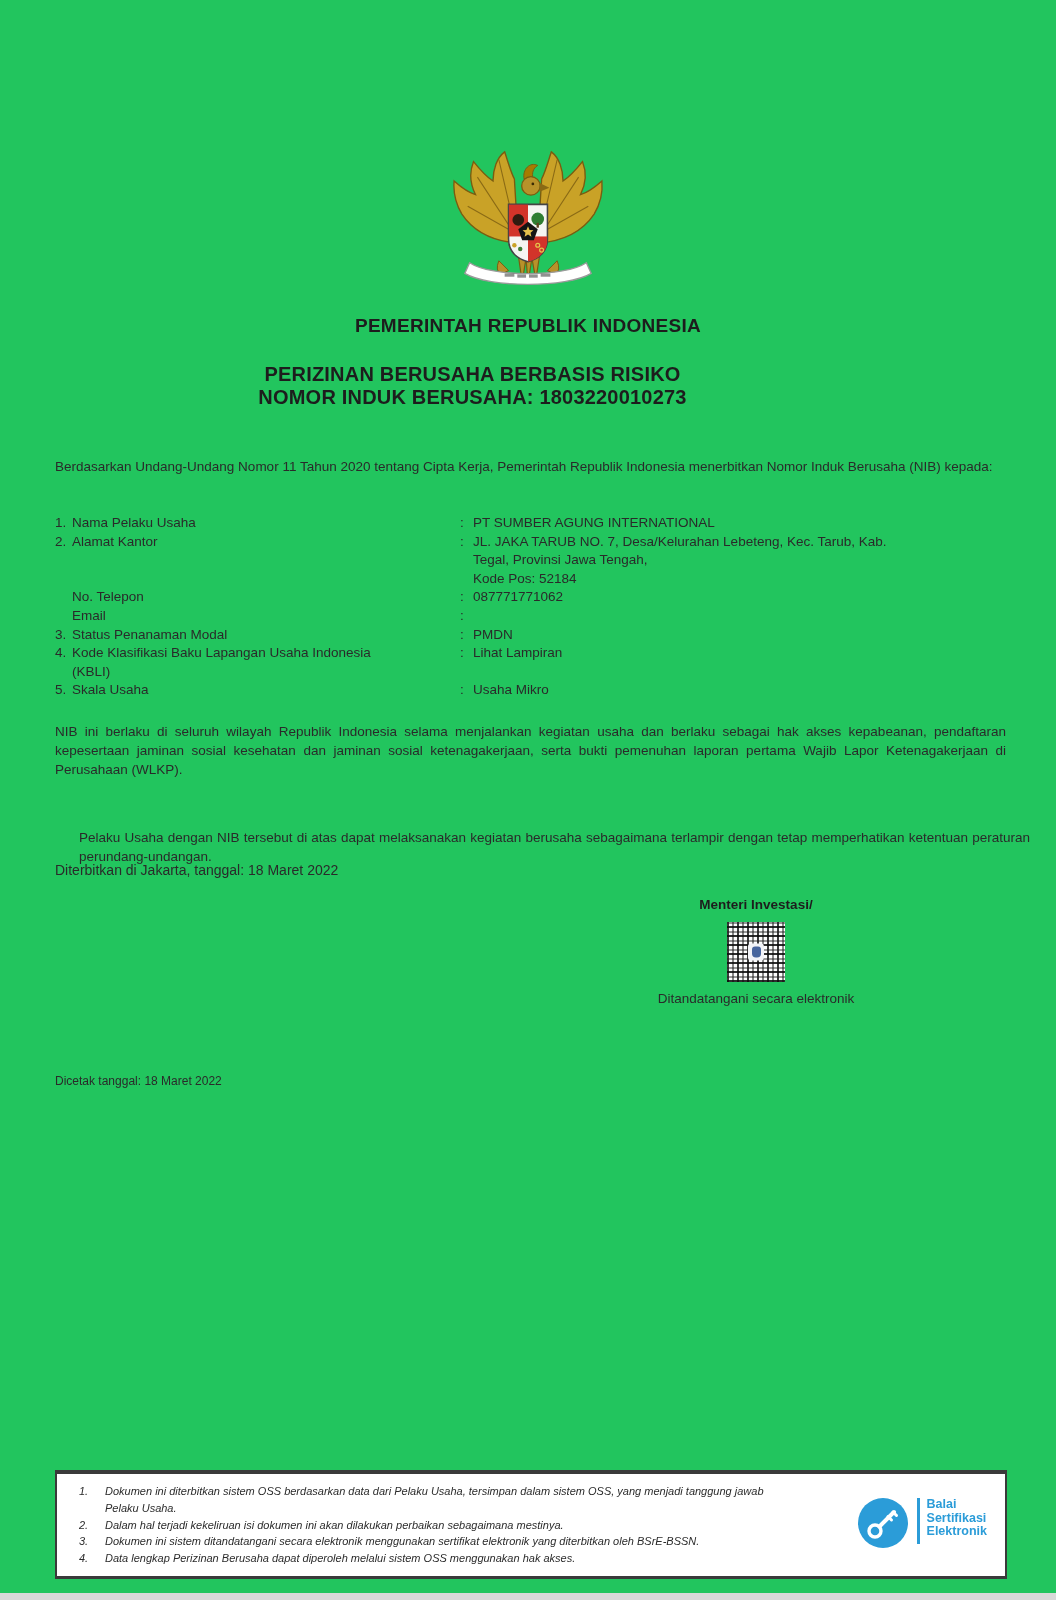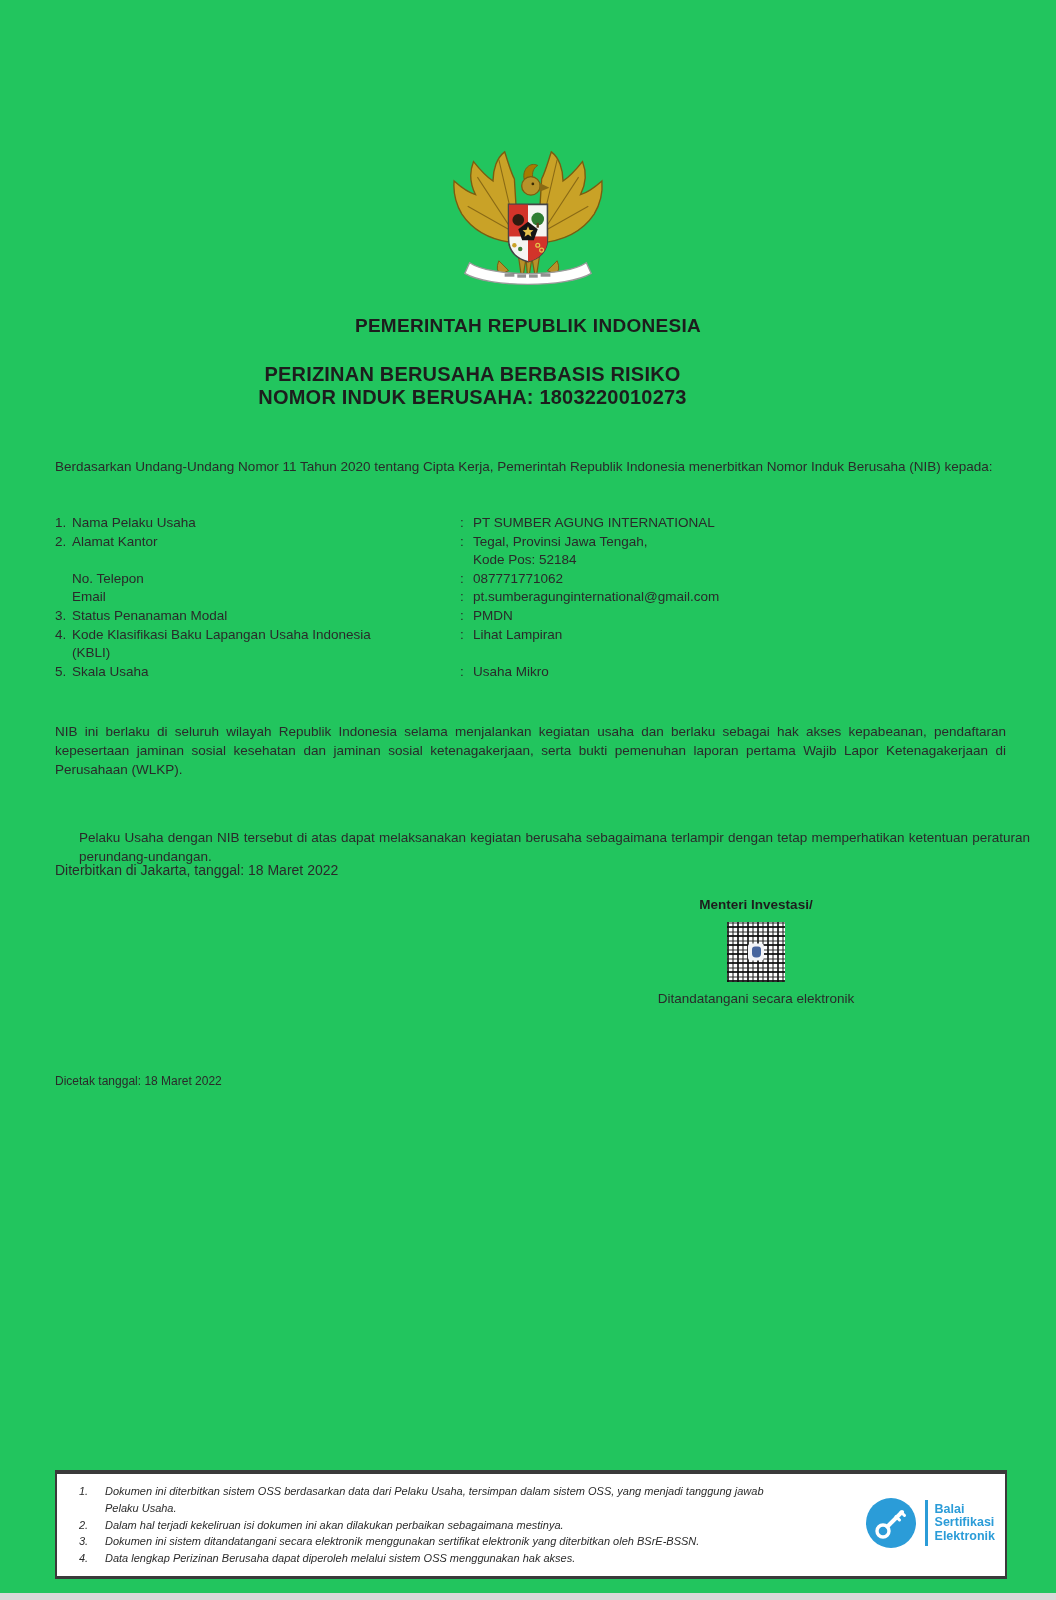--- a/index.html
+++ b/index.html
@@ -36,21 +36,21 @@
   .qr-glyph{width:9px;height:11px;background:#47659e;border-radius:3px 3px 4px 4px;}
   .sig .cap{font-size:13.5px;margin-top:9px;color:#2a2a2a;}
   
   .footer-box{position:absolute;left:55px;top:1470px;width:948px;height:102px;
       border:2px solid #3a3a3a;border-top-width:4px;border-bottom-width:3px;background:#fff;}
   .notes{position:absolute;left:22px;top:9px;width:770px;font-size:11px;font-style:italic;
       line-height:16.8px;color:#2b2b2b;}
   .note-row{display:flex;}
   .n-num{width:26px;flex:none;}
   .n-text{flex:1;}
-  .bse-logo{position:absolute;right:10px;top:24px;display:flex;align-items:center;}
+  .bse-logo{position:absolute;right:18px;top:24px;display:flex;}
   .bse-circle{width:50px;height:50px;flex:none;}
   .bse-bar{width:3px;height:46px;margin:0 7px 0 9px;}
   .bse-text{font-size:12.5px;font-weight:bold;line-height:13.5px;}
   .bottom-strip{position:absolute;left:0;bottom:0;width:1056px;height:7px;background:#d9d9d9;}
 </style>
 </head>
 <body>
 
 <div class="page">
 
@@ -126,43 +126,41 @@
           <div>PT SUMBER AGUNG INTERNATIONAL</div>
         </div>
     </div>
     <div class="field-row">
       <div class="f-num">2.</div>
       <div class="f-label">
           <div>Alamat Kantor</div>
         </div>
       <div class="f-colon">:</div>
       <div class="f-value">
+        <div>JL. JAKA TARUB NO. 7, Desa/Kelurahan Lebeteng, Kec. Tarub, Kab.</div>
         <div>Tegal, Provinsi Jawa Tengah,</div>
         <div>Kode Pos: 52184</div>
       </div>
     </div>
     <div class="field-row">
       <div class="f-num"></div>
       <div class="f-label">
           <div>No. Telepon</div>
         </div>
       <div class="f-colon">:</div>
       <div class="f-value">
           <div>087771771062</div>
         </div>
     </div>
     <div class="field-row">
       <div class="f-num"></div>
       <div class="f-label">
           <div>Email</div>
         </div>
       <div class="f-colon">:</div>
-      <div class="f-value">
-          <div>pt.sumberagunginternational@gmail.com</div>
-        </div>
     </div>
     <div class="field-row">
       <div class="f-num">3.</div>
       <div class="f-label">
           <div>Status Penanaman Modal</div>
         </div>
       <div class="f-colon">:</div>
       <div class="f-value">
           <div>PMDN</div>
         </div>

